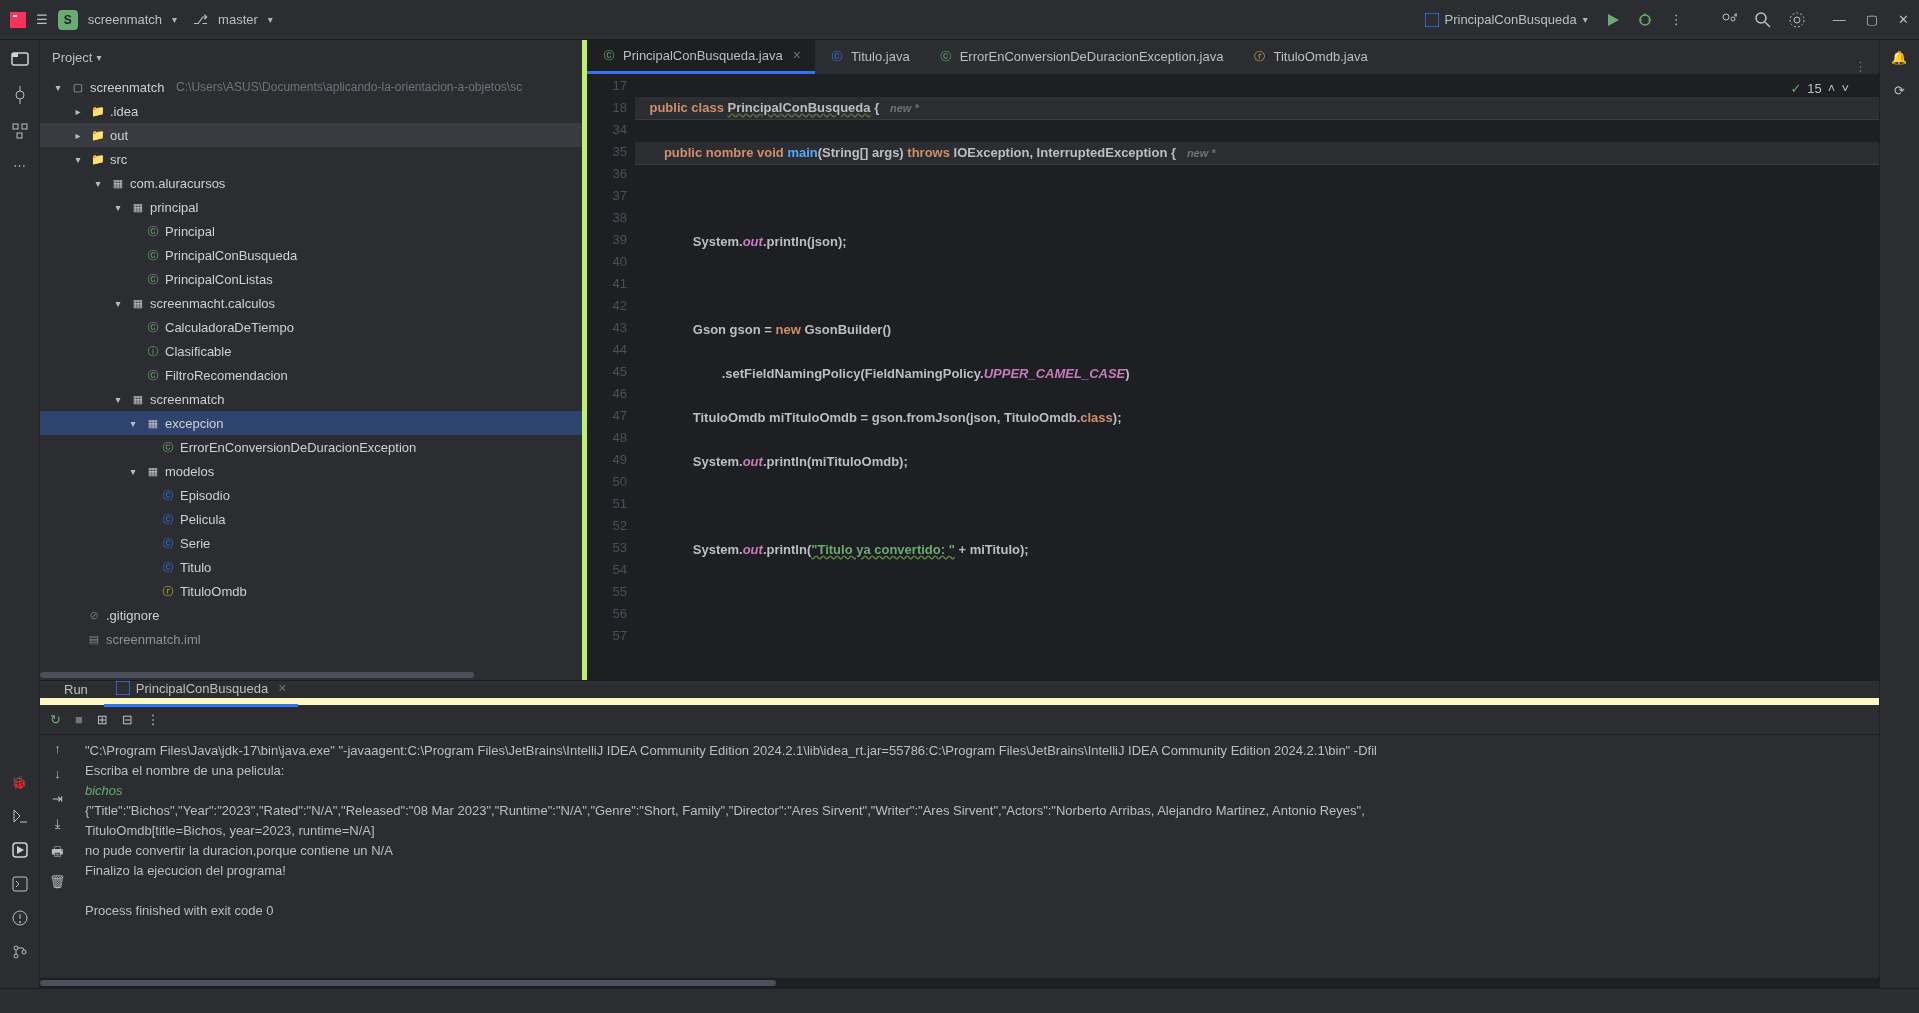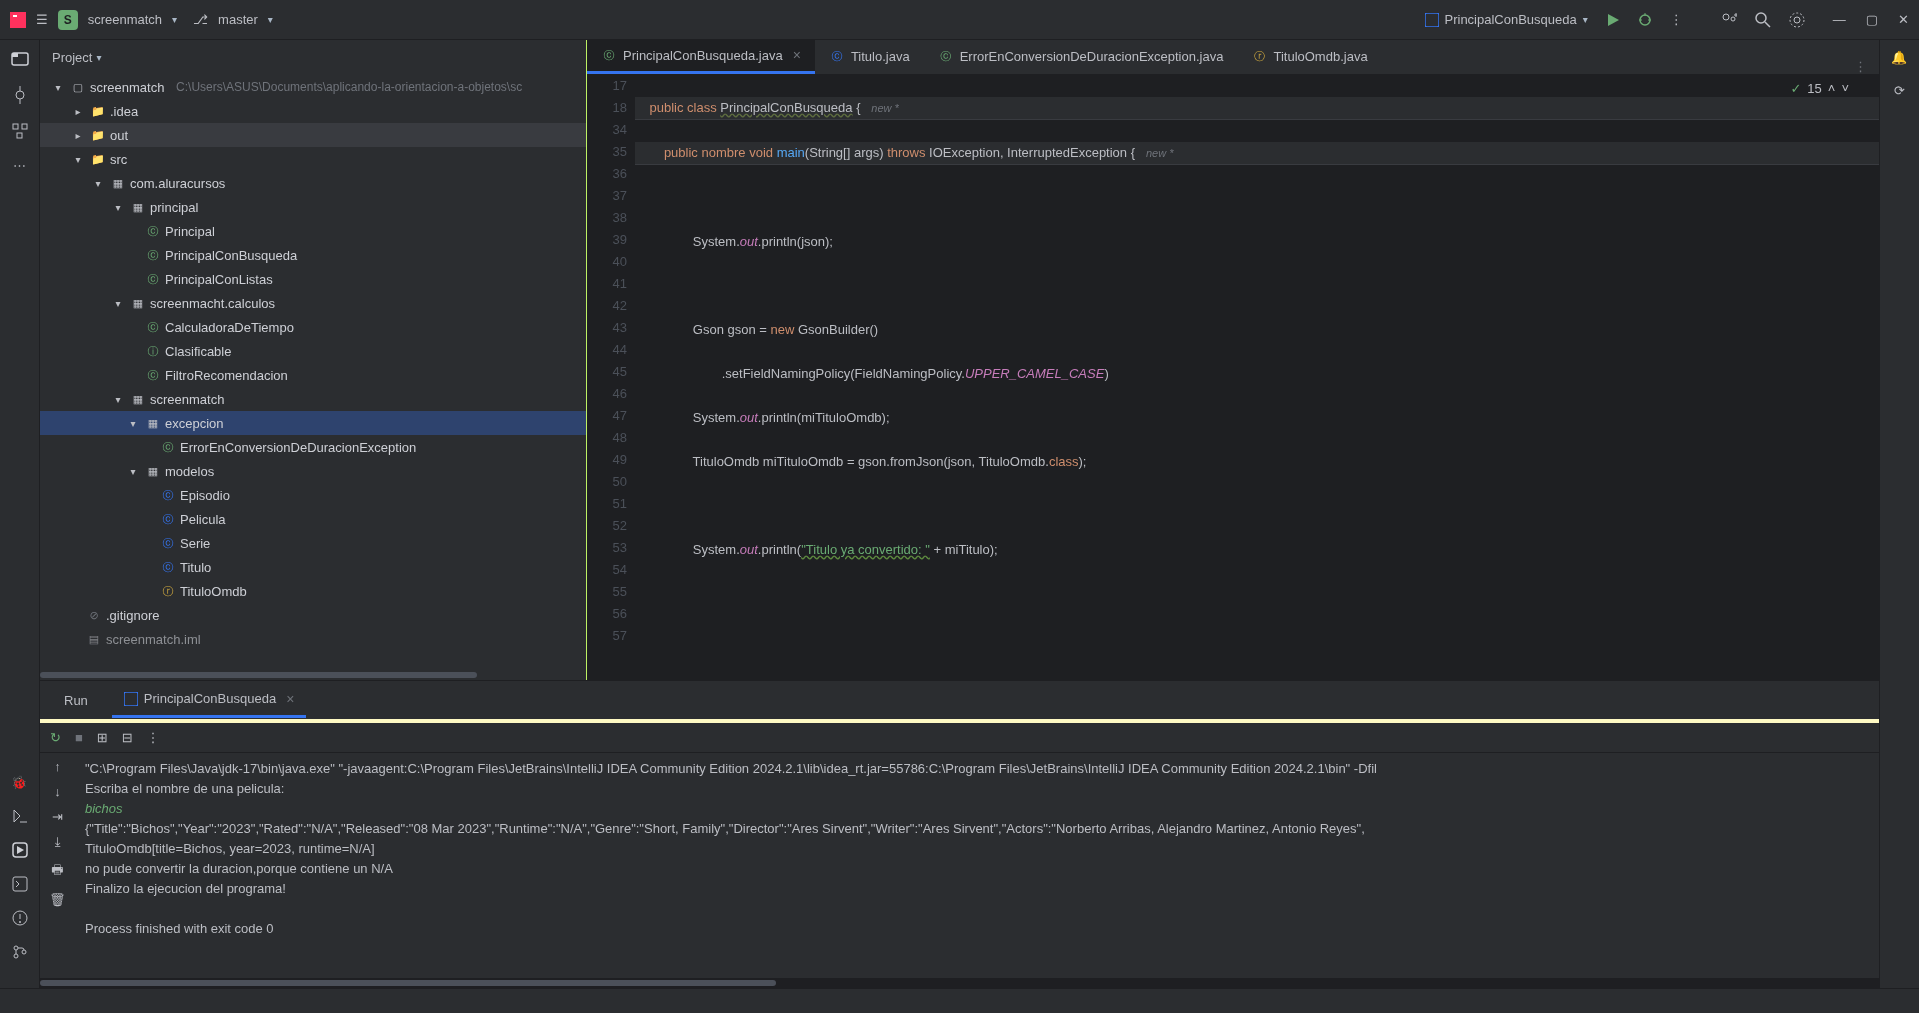--- a/index.html
+++ b/index.html
@@ -12,49 +12,49 @@
 .chev { font-size: 10px; color: #a9b7c6; }
 .titlebar-btn { color: #bcbec4; cursor: pointer; }
 .win-controls { display: flex; gap: 20px; margin-left: 10px; }
 .main-area { display: flex; height: calc(100% - 40px - 25px); }
 .left-rail { width: 40px; background: #2b2d30; border-right: 1px solid #1e1f22; display: flex; flex-direction: column; align-items: center; padding-top: 10px; gap: 18px; }
 .left-rail .rail-ic { color: #bcbec4; cursor: pointer; }
 .left-rail .rail-ic.active { color: #fff; }
 .right-rail { width: 40px; background: #2b2d30; border-left: 1px solid #1e1f22; display: flex; flex-direction: column; align-items: center; padding-top: 10px; gap: 18px; }
 .center { flex: 1; display: flex; flex-direction: column; }
 .top-split { display: flex; height: 640px; }
-.project-panel { width: 547px; background: #2b2d30; border-right: 1px solid #bef264; display: flex; flex-direction: column; }
+.project-panel { width: 547px; background: #2b2d30; border-right: 5px solid #bef264; display: flex; flex-direction: column; }
 .panel-header { height: 35px; display: flex; align-items: center; padding: 0 12px; font-weight: 500; }
 .tree { flex: 1; overflow-y: auto; overflow-x: hidden; padding-bottom: 20px; position: relative; }
 .tree-row { height: 24px; display: flex; align-items: center; gap: 4px; cursor: pointer; white-space: nowrap; }
 .tree-row.sel { background: #2e436e; }
 .tree-row.sel2 { background: #393b40; }
 .tw { display: inline-block; width: 16px; text-align: center; font-size: 10px; color: #bcbec4; }
 .folder { color: #ced0d6; }
 .file { color: #ced0d6; }
 .root-path { color: #6f737a; font-size: 12px; }
 .fic { width: 16px; height: 16px; display: inline-flex; align-items: center; justify-content: center; font-size: 11px; }
 .editor-panel { flex: 1; display: flex; flex-direction: column; background: #1e1f22; }
 .tabs { height: 35px; background: #2b2d30; display: flex; align-items: flex-end; border-bottom: 1px solid #1e1f22; position: relative; }
 .tab { height: 35px; padding: 0 14px; display: flex; align-items: center; gap: 6px; color: #bcbec4; cursor: pointer; }
 .tab.active { background: #1e1f22; border-bottom: 3px solid #3574f0; }
 .tab-close { color: #6f737a; font-size: 14px; margin-left: 4px; }
 .ed-body { flex: 1; display: flex; overflow: hidden; position: relative; }
 .gutter { width: 48px; background: #1e1f22; text-align: right; padding-right: 8px; color: #4b5059; font-family: "JetBrains Mono", Consolas, monospace; font-size: 13px; line-height: 22px; padding-top: 0; }
-.code { flex: 1; font-family: "JetBrains Mono", Consolas, monospace; font-size: 13px; line-height: 22px; white-space: pre; color: #bcbec4; overflow: hidden; }
+.code { flex: 1; font-family: "JetBrains Mono", Consolas, monospace; font-size: 13px; line-height: 22px; white-space: pre; color: #bcbec4; overflow: hidden; font-weight: bold; }
 .kw { color: #cf8e6d; }
 .fn { color: #56a8f5; }
 .typo { color: #6aab73; text-decoration: underline wavy #5e8c3f; }
 .cls { color: #c77dbb; font-style: italic; }
 .field { color: #c77dbb; font-style: italic; }
 .sticky { background: #2b2d30; border-bottom: 1px solid #393b40; }
 .hint { color: #6f737a; font-style: italic; font-size: 11px; }
 .problems-ind { position: absolute; top: 6px; right: 30px; display: flex; align-items: center; gap: 6px; color: #bcbec4; font-size: 12px; }
 .run-panel { flex: 1; background: #2b2d30; border-top: 1px solid #1e1f22; display: flex; flex-direction: column; }
-.run-tabs { height: 42px; display: flex; align-items: center; padding-left: 12px; gap: 12px; border-bottom: 4px solid #fef9c3; }
+.run-tabs { height: 24px; display: flex; align-items: center; padding-left: 12px; gap: 4px; border-bottom: 7px solid #fef9c3; }
 .run-tab { padding: 0 12px; height: 35px; display: flex; align-items: center; gap: 6px; }
 .run-tab.act { border-bottom: 3px solid #3574f0; }
 .run-toolbar { height: 30px; display: flex; align-items: center; padding-left: 10px; gap: 14px; border-bottom: 1px solid #1e1f22; }
 .run-body { flex: 1; display: flex; }
 .run-left-icons { width: 35px; display: flex; flex-direction: column; align-items: center; padding-top: 6px; gap: 10px; color: #bcbec4; }
 .console { flex: 1; font-family: "JetBrains Mono", Consolas, monospace; font-size: 13px; line-height: 20px; padding: 6px 10px; white-space: pre; overflow: hidden; color: #bcbec4; }
 .console .inpt { color: #6aab73; font-style: italic; }
 .statusbar { height: 25px; background: #2b2d30; border-top: 1px solid #1e1f22; }
 .hscroll { height: 10px; background: #1e1f22; position: relative; }
 .hscroll .thumb { position: absolute; left: 0; top: 2px; height: 6px; width: 40%; background: #4b5059; border-radius: 3px; }
@@ -368,22 +368,22 @@
               <div>57</div>
             </div>
           <div class="code">
 <div class="sticky"><span class="kw">    public class </span><span style="text-decoration:underline wavy #5e6e3f">PrincipalConBusqueda</span><span> {</span>   <span class="hint">new *</span></div>
 <div class="sticky"><span class="kw">        public nombre void </span><span class="fn">main</span><span>(String[] args) </span><span class="kw">throws</span><span> IOException, InterruptedException {</span>   <span class="hint">new *</span></div>
 <div>&nbsp;</div>
 <div><span>                System.</span><span class="field">out</span><span>.println(json);</span></div>
 <div>&nbsp;</div>
 <div><span>                Gson gson = </span><span class="kw">new</span><span> GsonBuilder()</span></div>
 <div><span>                        .setFieldNamingPolicy(FieldNamingPolicy.</span><span class="cls">UPPER_CAMEL_CASE</span><span>)</span></div>
+<div><span>                TituloOmdb miTituloOmdb = gson.fromJson(json, TituloOmdb.</span><span class="kw">class</span><span>);</span></div>
 <div><span>                System.</span><span class="field">out</span><span>.println(miTituloOmdb);</span></div>
-<div><span>                TituloOmdb miTituloOmdb = gson.fromJson(json, TituloOmdb.</span><span class="kw">class</span><span>);</span></div>
 <div>&nbsp;</div>
 <div><span>                System.</span><span class="field">out</span><span>.println(</span><span class="typo">"Titulo ya convertido: "</span><span> + miTitulo);</span></div>
 
 
 
 
 
 
 
 

